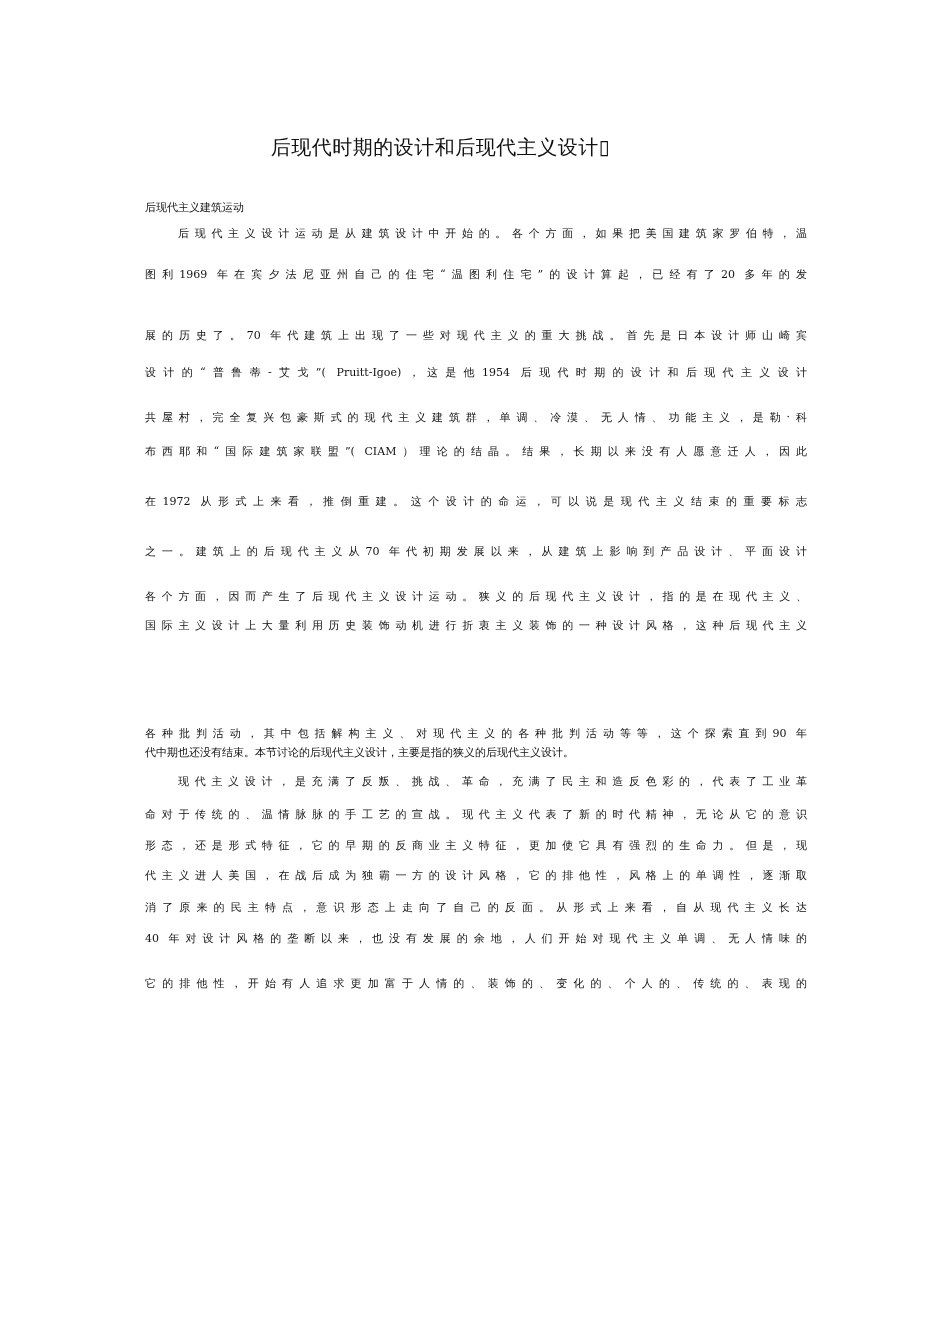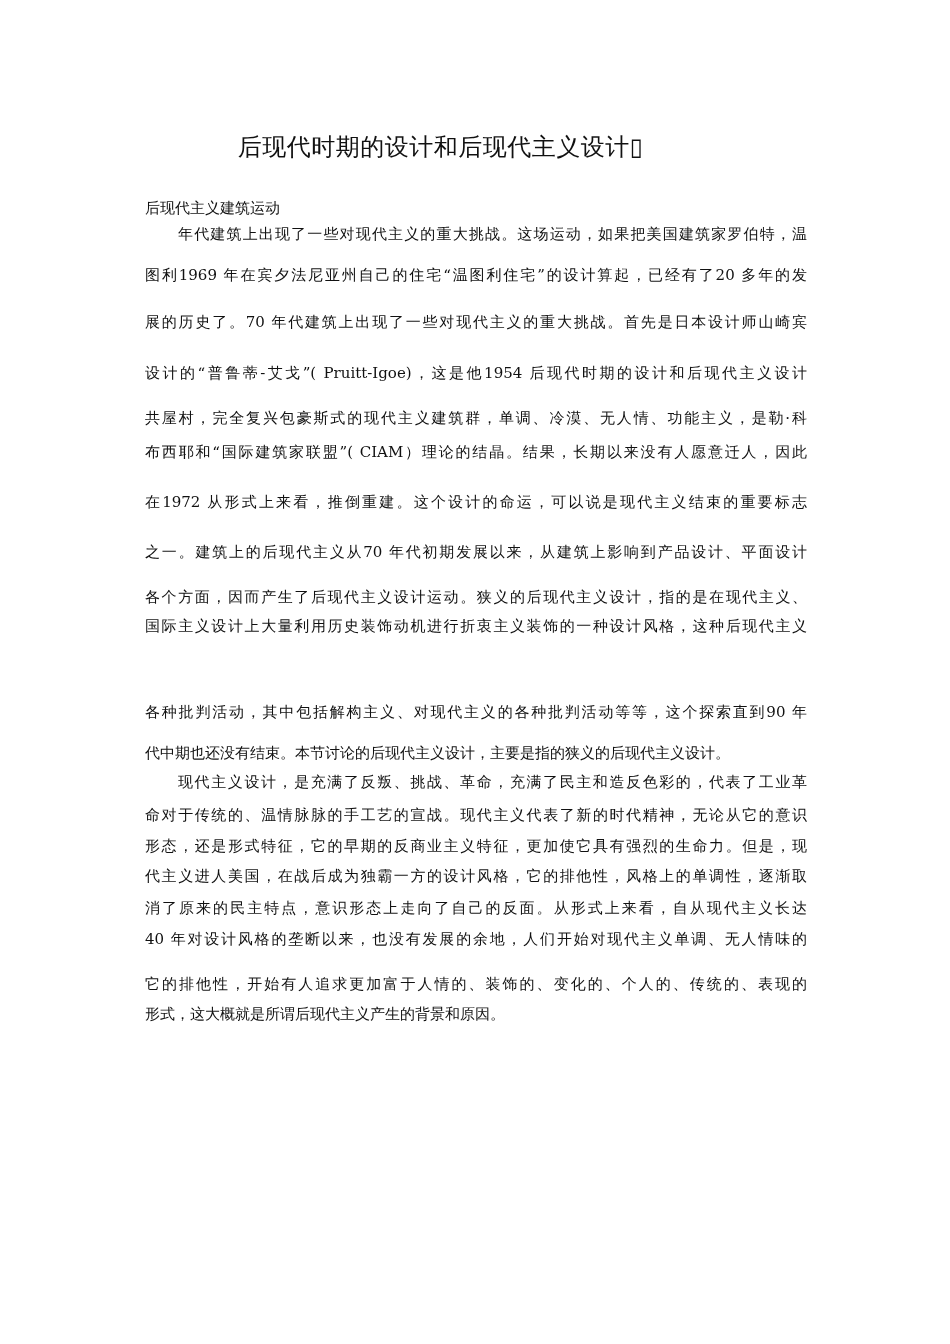--- a/index.html
+++ b/index.html
@@ -1,48 +1,47 @@
 <!DOCTYPE html>
 <html><head>
 <meta charset="utf-8">
 <style>
   html, body { margin: 0; padding: 0; background: #ffffff; }
   body { width: 950px; height: 1344px; position: relative; overflow: hidden;
          font-family: "DejaVu Serif", "Liberation Serif", serif; color: #111; }
   .page { position: absolute; left: 0; top: 0; width: 950px; height: 1344px; background: #fff; }
   .title { position: absolute; left: 0; width: 881px; top: 134px; text-align: center;
-           font-size: 24px; line-height: 26px; letter-spacing: 0.5px; }
-  .line { position: absolute; left: 145px; width: 662px; font-size: 15px; line-height: 22px;
+           font-size: 20px; line-height: 26px; letter-spacing: 0.5px; }
+  .line { position: absolute; left: 145px; width: 662px; font-size: 11px; line-height: 22px;
           white-space: nowrap; text-align: justify; text-align-last: justify; }
   .line.last { text-align-last: left; }
   .line.indent { padding-left: 33px; width: 629px; }
   .heading { text-align-last: left; }
 </style>
 </head>
 <body>
 
 <div class="page">
   <div class="title">后现代时期的设计和后现代主义设计▯</div>
 
   <div class="line heading" style="top:197px">后现代主义建筑运动</div>
 
-  <div class="line indent" style="top:223px">年代建筑上出现了一些对现代主义的重大挑战。这场运动，如果把美国建筑家罗伯特，温</div>
+  <div class="line indent" style="top:223px">后现代主义设计运动是从建筑设计中开始的。各个方面，如果把美国建筑家罗伯特，温</div>
   <div class="line" style="top:264px">图利1969 年在宾夕法尼亚州自己的住宅“温图利住宅”的设计算起，已经有了20 多年的发</div>
-  <div class="line" style="top:311px">展的历史了。70 年代建筑上出现了一些对现代主义的重大挑战。首先是日本设计师山崎宾</div>
+  <div class="line" style="top:325px">展的历史了。70 年代建筑上出现了一些对现代主义的重大挑战。首先是日本设计师山崎宾</div>
   <div class="line" style="top:362px">设计的“普鲁蒂-艾戈”(   Pruitt-Igoe)，这是他1954 后现代时期的设计和后现代主义设计</div>
   <div class="line" style="top:407px">共屋村，完全复兴包豪斯式的现代主义建筑群，单调、冷漠、无人情、功能主义，是勒·科</div>
   <div class="line" style="top:441px">布西耶和“国际建筑家联盟”( CIAM）理论的结晶。结果，长期以来没有人愿意迁人，因此</div>
   <div class="line" style="top:491px">在1972 从形式上来看，推倒重建。这个设计的命运，可以说是现代主义结束的重要标志</div>
   <div class="line" style="top:541px">之一。建筑上的后现代主义从70 年代初期发展以来，从建筑上影响到产品设计、平面设计</div>
   <div class="line" style="top:586px">各个方面，因而产生了后现代主义设计运动。狭义的后现代主义设计，指的是在现代主义、</div>
   <div class="line" style="top:615px">国际主义设计上大量利用历史装饰动机进行折衷主义装饰的一种设计风格，这种后现代主义</div>
-  <div class="line" style="top:701px">各种批判活动，其中包括解构主义、对现代主义的各种批判活动等等，这个探索直到90 年</div>
+  <div class="line" style="top:723px">各种批判活动，其中包括解构主义、对现代主义的各种批判活动等等，这个探索直到90 年</div>
   <div class="line last" style="top:742px">代中期也还没有结束。本节讨论的后现代主义设计，主要是指的狭义的后现代主义设计。</div>
 
   <div class="line indent" style="top:771px">现代主义设计，是充满了反叛、挑战、革命，充满了民主和造反色彩的，代表了工业革</div>
   <div class="line" style="top:804px">命对于传统的、温情脉脉的手工艺的宣战。现代主义代表了新的时代精神，无论从它的意识</div>
   <div class="line" style="top:835px">形态，还是形式特征，它的早期的反商业主义特征，更加使它具有强烈的生命力。但是，现</div>
   <div class="line" style="top:897px">消了原来的民主特点，意识形态上走向了自己的反面。从形式上来看，自从现代主义长达</div>
   <div class="line" style="top:865px">代主义进人美国，在战后成为独霸一方的设计风格，它的排他性，风格上的单调性，逐渐取</div>
   <div class="line" style="top:928px">40 年对设计风格的垄断以来，也没有发展的余地，人们开始对现代主义单调、无人情味的</div>
   <div class="line" style="top:973px">它的排他性，开始有人追求更加富于人情的、装饰的、变化的、个人的、传统的、表现的</div>
-  <div class="line last" style="top:1003px">形式，这大概就是所谓后现代主义产生的背景和原因。</div>
 </div>
 
 </body></html>

